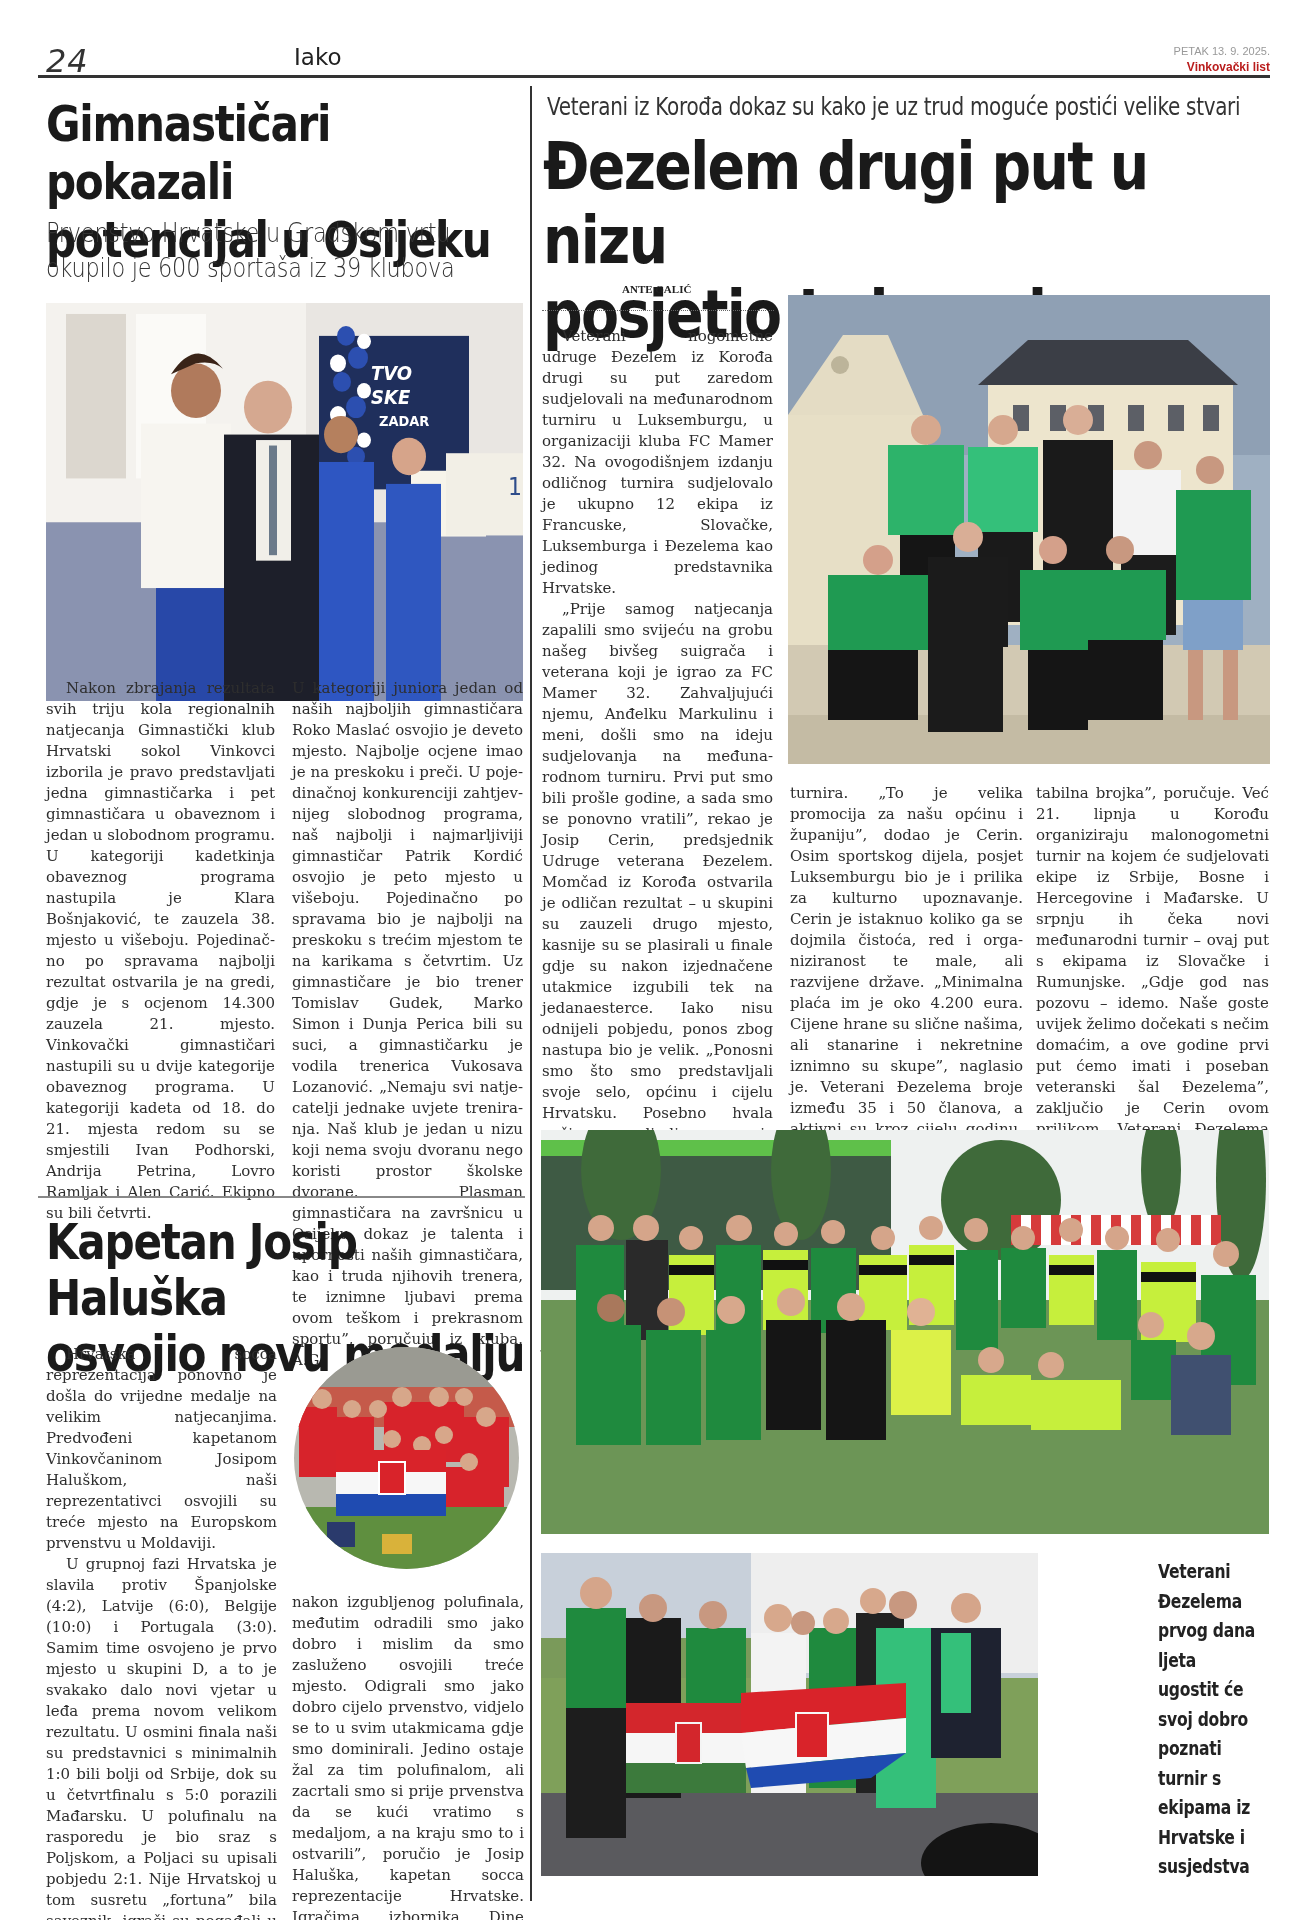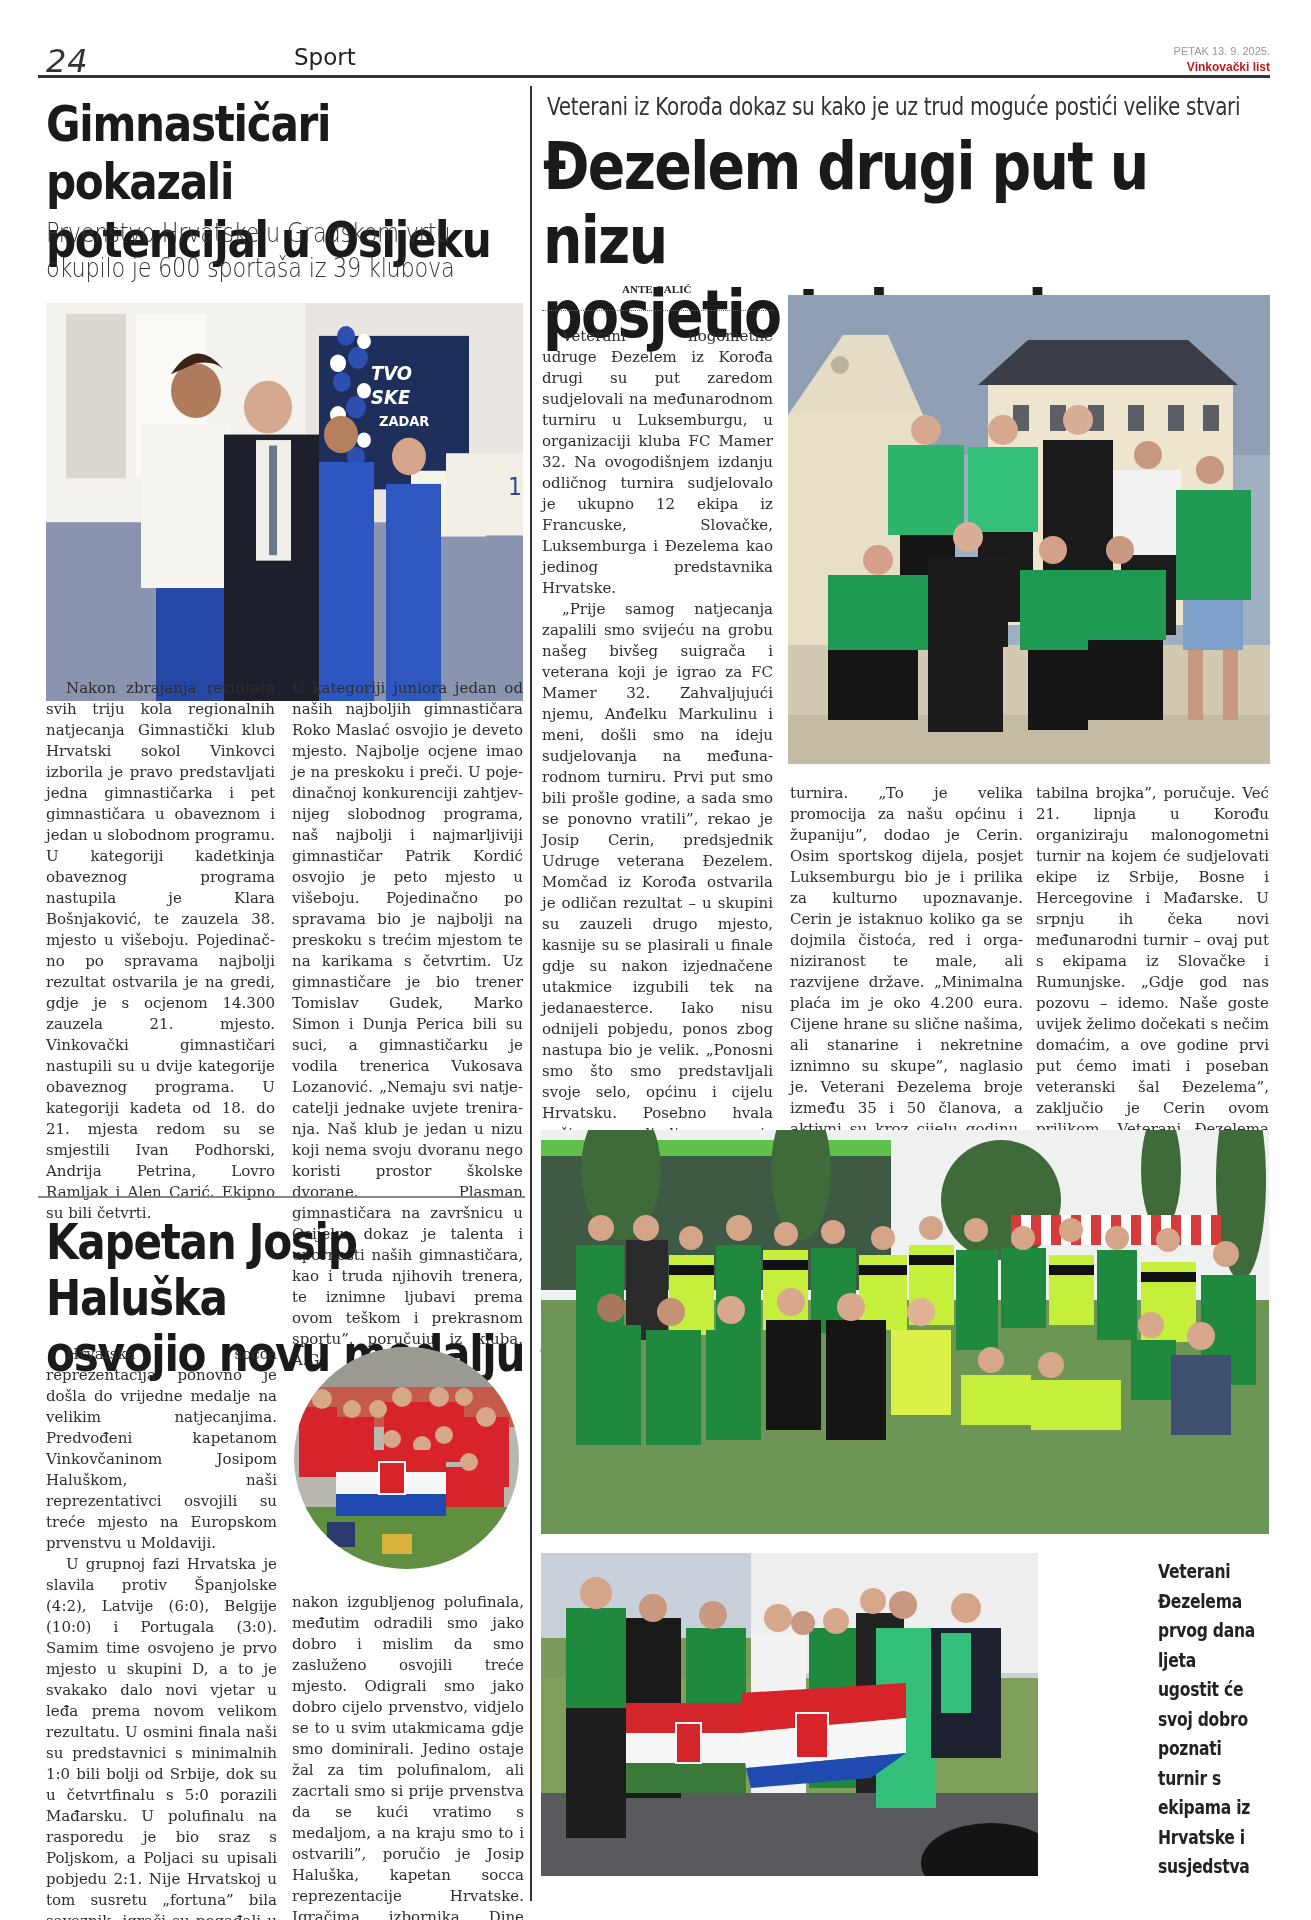--- a/index.html
+++ b/index.html
@@ -52,21 +52,21 @@
   .p1 { left: 46px; top: 303px; width: 477px; height: 398px; }
   .p2 { left: 788px; top: 295px; width: 482px; height: 469px; }
   .p3 { left: 541px; top: 1130px; width: 728px; height: 404px; }
   .p4 { left: 541px; top: 1553px; width: 497px; height: 323px; }
   .p5 { left: 294px; top: 1347px; width: 225px; height: 222px; border-radius: 50%; }
 </style>
 </head>
 <body>
 
 <div class="abs hdr-page">24</div>
-<div class="abs hdr-section">Sport</div>
+<div class="abs hdr-section">Iako</div>
 <div class="abs hdr-date">PETAK 13. 9. 2025.</div>
 <div class="abs hdr-pub">Vinkovački list</div>
 <div class="abs hdr-rule"></div>
 
 <div class="abs h-bold h1a">
   <div>Gimnastičari pokazali</div>
   <div>potencijal u Osijeku</div>
 </div>
 <div class="abs sub1">
   <div>Prvenstvo Hrvatske u Gradskom vrtu</div>

